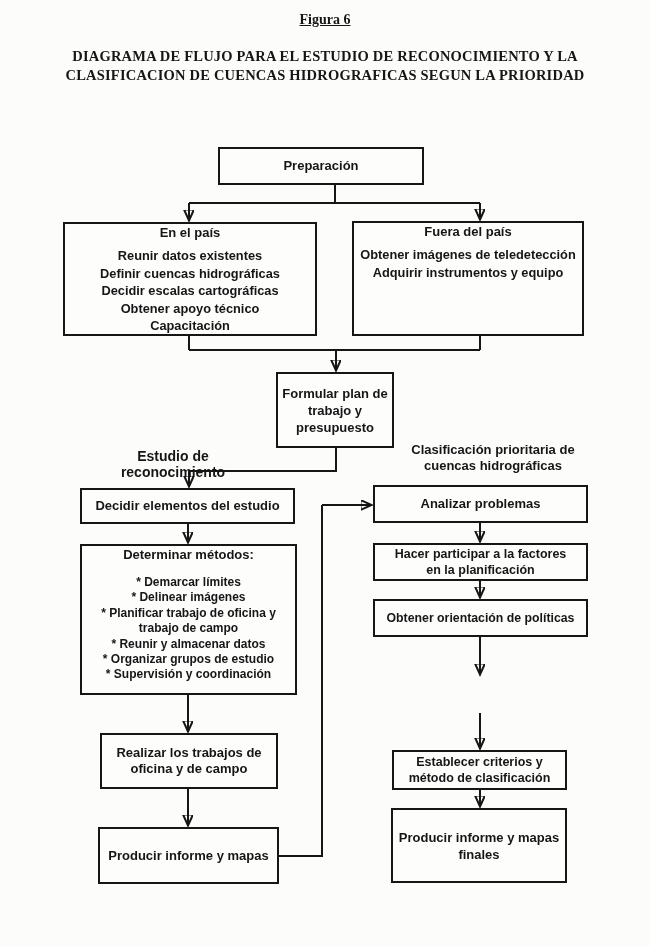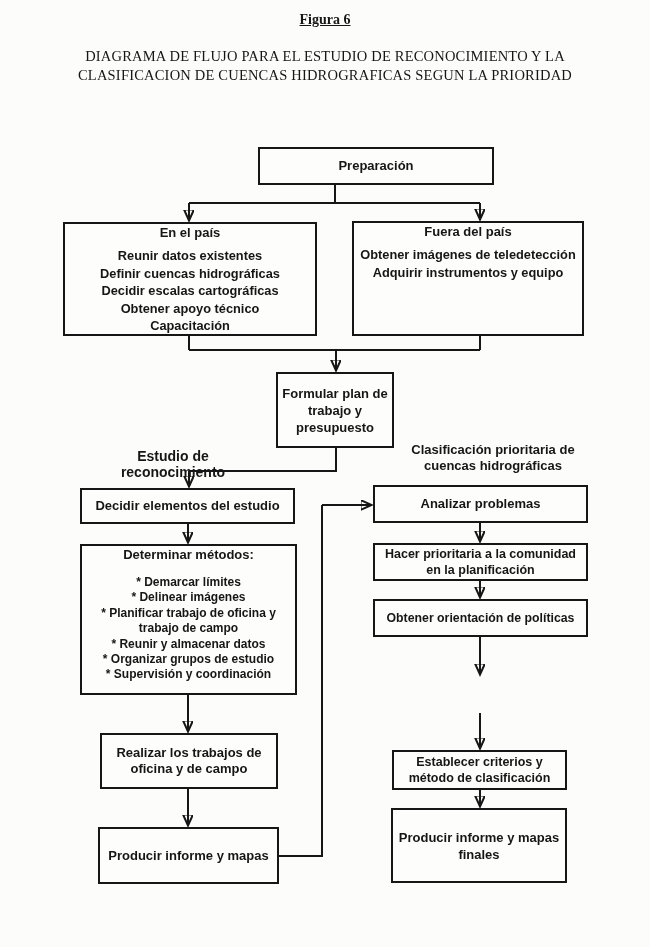--- a/index.html
+++ b/index.html
@@ -10,21 +10,21 @@
     font-family:"Liberation Sans", sans-serif;
   }
   .fig-label {
     position:absolute; top:12px; left:0; width:100%;
     text-align:center; font-family:"Liberation Serif", serif;
     font-weight:bold; font-size:14px; text-decoration:underline;
   }
   .doc-title {
     position:absolute; top:47px; left:0; width:100%;
     text-align:center; font-family:"Liberation Serif", serif;
-    font-weight:normal; font-size:14.5px; line-height:19px; letter-spacing:.2px;
+    font-weight:bold; font-size:14.5px; line-height:19px; letter-spacing:.2px;
   }
   svg.edges { position:absolute; top:0; left:0; width:650px; height:947px; }
   svg.edges path { stroke:#161616; stroke-width:2; fill:none; }
   .node {
     position:absolute; border:2px solid #161616; background:#fdfdfc;
     display:flex; flex-direction:column; align-items:center; justify-content:center;
     text-align:center; font-weight:bold; font-size:12.5px; line-height:16px;
   }
   .node .lbl { white-space:pre-line; }
   .node.nowrap { font-size:12.3px; }
@@ -72,21 +72,21 @@
     <path d="M188,789 V825" marker-end="url(#arrow)"></path>
     <path d="M279,856 H322 V505"></path>
     <path d="M322,505 H371" marker-end="url(#arrow)"></path>
     <path d="M480,523 V541" marker-end="url(#arrow)"></path>
     <path d="M480,581 V597" marker-end="url(#arrow)"></path>
     <path d="M480,637 V674" marker-end="url(#arrow)"></path>
     <path d="M480,713 V748" marker-end="url(#arrow)"></path>
     <path d="M480,790 V806" marker-end="url(#arrow)"></path>
   </svg>
 
-  <div class="node" style="left:218px;top:147px;width:236px;height:38px;font-size:13px;margin-left:40px;">
+  <div class="node" style="left:218px;top:147px;width:206px;height:38px;font-size:13px;">
     <span class="lbl">Preparación</span>
   </div>
 
   <div class="node list" style="left:63px;top:222px;width:254px;height:114px;">
     <div class="node-title">En el país</div>
     <div class="node-items">Reunir datos existentes
 Definir cuencas hidrográficas
 Decidir escalas cartográficas
 Obtener apoyo técnico
 Capacitación</div>
@@ -130,21 +130,21 @@
 
   <div class="node" style="left:98px;top:827px;width:181px;height:57px;font-size:13px;">
     <span class="lbl">Producir informe y mapas</span>
   </div>
 
   <div class="node" style="left:373px;top:485px;width:215px;height:38px;font-size:13px;">
     <span class="lbl">Analizar problemas</span>
   </div>
 
   <div class="node" style="left:373px;top:543px;width:215px;height:38px;">
-    <span class="lbl">Hacer prioritaria a la comunidad
+    <span class="lbl">Hacer participar a la factores
 en la planificación</span>
   </div>
 
   <div class="node nowrap" style="left:373px;top:599px;width:215px;height:38px;">
     <span class="lbl">Obtener orientación de políticas</span>
   </div>
 
 
   <div class="node" style="left:392px;top:750px;width:175px;height:40px;">
     <span class="lbl">Establecer criterios y

